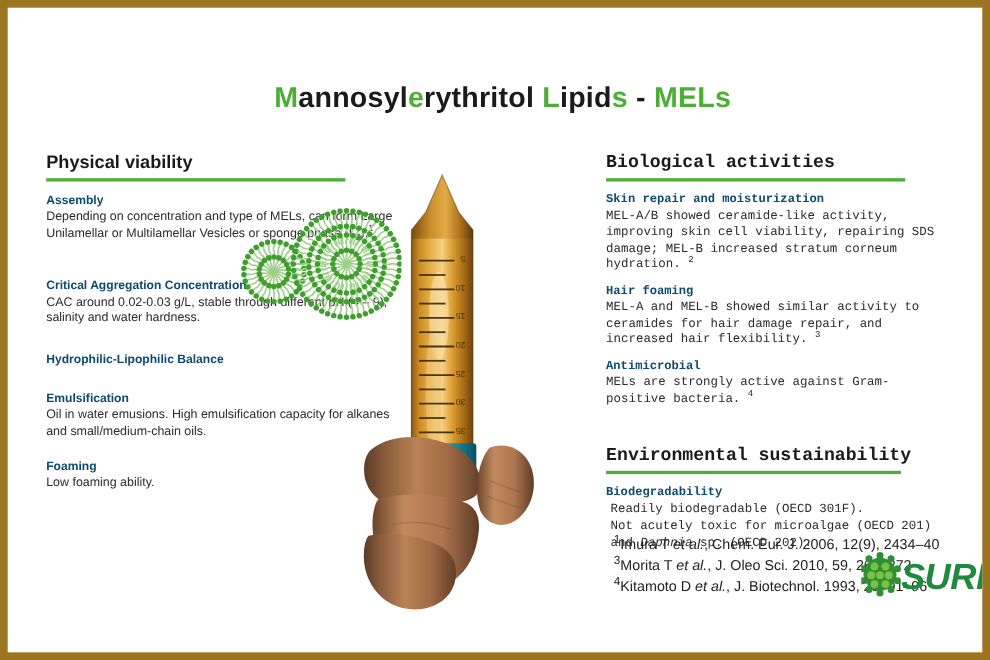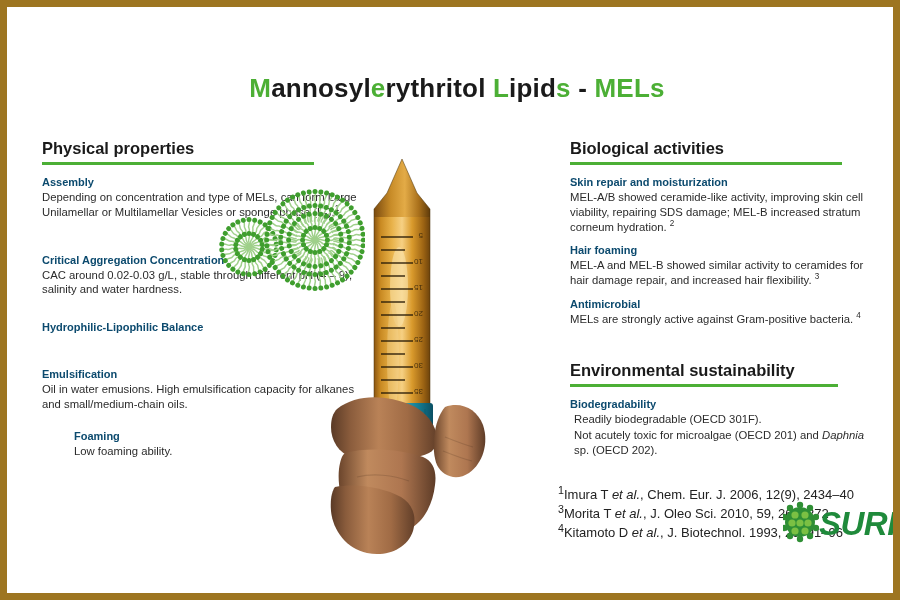--- a/index.html
+++ b/index.html
@@ -31,21 +31,21 @@
     font-weight: bold;
     color: #1a1a1a;
     letter-spacing: 0.2px;
     white-space: nowrap;
   }
   #title .g { color: #4caf35; }
 
   
   .column { position: absolute; }
   #col-left  { left: 35px;  top: 132px; width: 320px; }
-  #col-right { left: 563px; top: 132px; width: 310px; }
+  #col-right { left: 544px; top: 132px; width: 310px; font-family: Liberation Mono, monospace; }
 
   .section-title {
     font-size: 16.5px;
     font-weight: bold;
     color: #1a1a1a;
     margin: 0 0 4px 0;
     line-height: 1.15;
   }
   .rule {
     height: 3px;
@@ -70,23 +70,23 @@
     line-height: 1.30;
     margin: 0;
   }
   .item-body i { font-style: italic; }
   sup { font-size: 0.72em; vertical-align: super; line-height: 0; }
   sub { font-size: 0.72em; vertical-align: sub; line-height: 0; }
 
   
   #item-assembly  { margin-bottom: 34px; }
   #item-cac       { margin-bottom: 24px; }
-  #item-hlb       { margin-bottom: 34px; }
+  #item-hlb       { margin-bottom: 22px; }
   #item-emuls     { margin-bottom: 18px; }
-  #item-foaming   { margin-bottom: 0; margin-left: 32px; }
+  #item-foaming   { margin-bottom: 0; }
 
   #item-skin      { margin-bottom: 10px; }
   #item-hair      { margin-bottom: 10px; }
   #item-anti      { margin-bottom: 0; }
 
   #sec-env { margin-top: 34px; }
   #item-biodeg { margin-bottom: 2px; }
   #item-ecotox { margin-bottom: 0; }
   #item-biodeg .item-body, #item-ecotox .item-body { padding-left: 4px; }
 
@@ -145,21 +145,21 @@
   #logo-text .s2 { color: #8cc63f; }
 </style>
 </head>
 <body>
 
 <div id="poster">
 
   <div id="title"><span class="g">M</span><span>annosyl</span><span class="g">e</span><span>rythritol </span><span class="g">L</span><span>ipid</span><span class="g">s</span><span> - </span><span class="g">MELs</span></div>
 
   <div class="column" id="col-left">
-    <div class="section-title">Physical properties</div>
+    <div class="section-title">Physical viability</div>
     <div class="rule" id="rule-phys"></div>
 
     <div class="item" id="item-assembly">
       <div class="item-title">Assembly</div>
       <div class="item-body">Depending on concentration and type of MELs, can form Large Unilamellar or Multilamellar Vesicles or sponge phase (L<sub>3</sub>).<sup>1</sup></div>
     </div>
 
     <div class="item" id="item-cac">
       <div class="item-title">Critical Aggregation Concentration</div>
       <div class="item-body">CAC around 0.02-0.03 g/L, stable through different pH (4 – 9), salinity and water hardness.</div>

